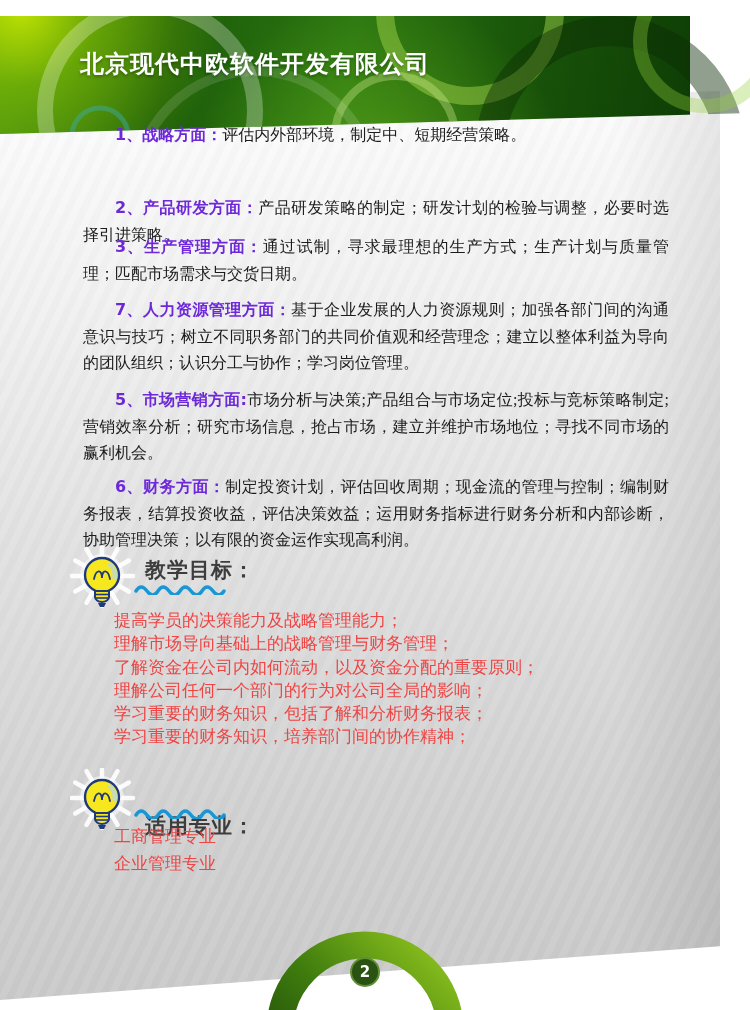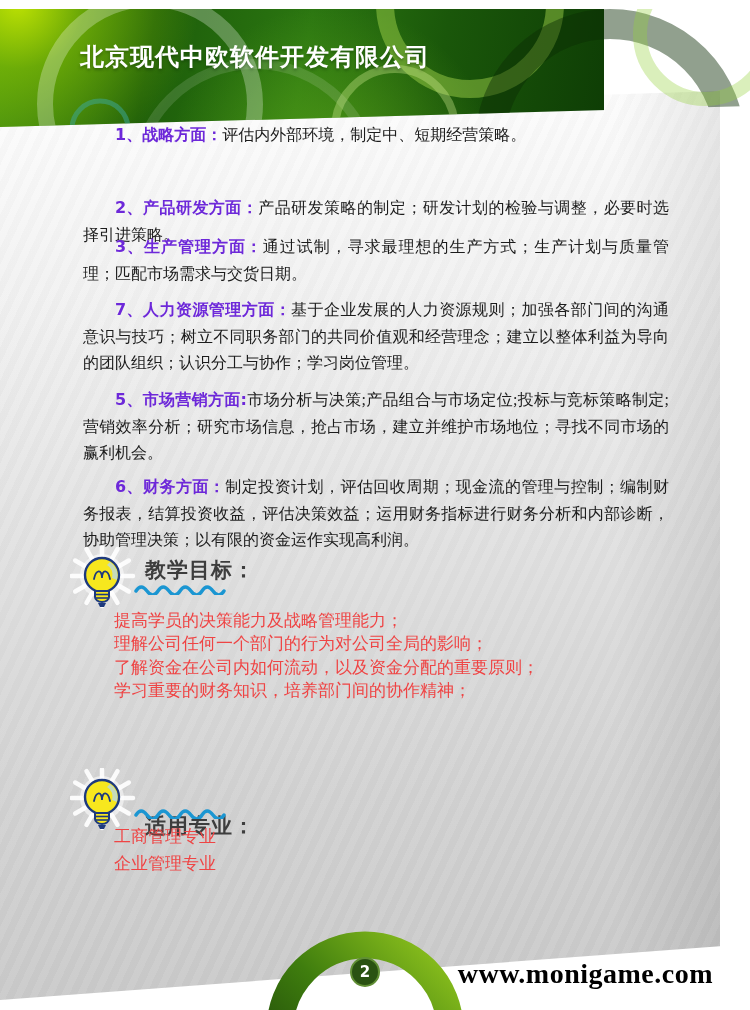--- a/index.html
+++ b/index.html
@@ -12,21 +12,21 @@
     position:absolute;left:0;top:0;width:750px;height:1010px;
     background:
       linear-gradient(90deg, rgba(0,0,0,0) 82%, rgba(0,0,0,0.07) 95%, rgba(0,0,0,0.10) 100%),
       repeating-linear-gradient(115deg, rgba(255,255,255,0.04) 0 7px, rgba(0,0,0,0.015) 7px 14px),
       linear-gradient(178deg, #ffffff 6%, #f2f2f2 28%, #e2e2e2 52%, #d2d2d2 78%, #c9c9c9 100%);
     clip-path:polygon(0 114px, 720px 91px, 720px 949px, 0 1001px);
   }
 
   
   .header{
-    position:absolute;left:0;top:9px;width:604px;height:125px;
+    position:absolute;left:0;top:16px;width:690px;height:125px;
     clip-path:polygon(0 0, 750px 0, 750px 97px, 0 118px);
     background:
       radial-gradient(circle at 3% -5%, rgba(196,230,2,0.95) 0%, rgba(150,205,0,0.55) 11%, rgba(80,150,10,0) 30%),
       radial-gradient(circle at 55% 130%, rgba(120,195,30,0.5) 0%, rgba(120,195,30,0) 45%),
       linear-gradient(100deg, #3f8c13 0%, #1d5d0a 25%, #2b7611 50%, #1a570a 72%, #0e3d05 100%);
   }
   .header svg{position:absolute;left:0;top:0;}
   .company-title{
     position:absolute;left:80px;top:32px;margin:0;
     font-size:24px;font-weight:bold;letter-spacing:1px;color:#ffffff;
@@ -100,21 +100,20 @@
         <stop offset="1" stop-color="#93c71f"></stop>
       </linearGradient>
     </defs>
     <circle cx="115" cy="110" r="85" fill="none" stroke="url(#ringGrad)" stroke-width="27"></circle>
   </svg>
 
   <div class="page-number">
     <span>2</span>
   </div>
 
-  <a class="website">www.monigame.com</a>
 
   <header class="header">
     <svg width="750" height="125" viewBox="0 0 750 125">
       <circle cx="150" cy="95" r="105" fill="none" stroke="rgba(255,255,255,0.28)" stroke-width="16"></circle>
       <circle cx="255" cy="175" r="120" fill="none" stroke="rgba(255,255,255,0.13)" stroke-width="10"></circle>
       <circle cx="470" cy="-5" r="85" fill="none" stroke="rgba(170,220,80,0.45)" stroke-width="18"></circle>
       <circle cx="610" cy="135" r="120" fill="none" stroke="rgba(10,45,5,0.45)" stroke-width="30"></circle>
       <circle cx="705" cy="25" r="65" fill="none" stroke="rgba(150,210,60,0.35)" stroke-width="14"></circle>
       <circle cx="395" cy="120" r="60" fill="none" stroke="rgba(215,240,150,0.35)" stroke-width="8"></circle>
       <circle cx="100" cy="120" r="28" fill="none" stroke="rgba(60,170,160,0.5)" stroke-width="5"></circle>
@@ -166,22 +165,24 @@
       <line x1="25" y1="48.5" x2="39" y2="48.5" stroke="#1e3a7d" stroke-width="1.6"></line>
       <line x1="26" y1="52" x2="38" y2="52" stroke="#1e3a7d" stroke-width="1.6"></line>
       <path d="M28,57 h8 l-2,4 h-4 z" fill="#1e3a7d"></path>
     </svg>
     <h2 class="sec-heading h1pos">教学目标：</h2>
     <svg class="wave w1pos" viewBox="0 0 94 11">
       <path d="M3,7 q5,-8 11,0 t11,0 t11,0 t11,0 t11,0 t11,0 t11,0 t11,0" fill="none" stroke="#1b96d2" stroke-width="3.4" stroke-linecap="round"></path>
     </svg>
     <ul class="goal-list">
       <li>提高学员的决策能力及战略管理能力；</li>
+      <li>理解市场导向基础上的战略管理与财务管理；</li>
+      <li>了解资金在公司内如何流动，以及资金分配的重要原则；</li>
       <li>理解公司任何一个部门的行为对公司全局的影响；</li>
-      <li>了解资金在公司内如何流动，以及资金分配的重要原则；</li>
+      <li>学习重要的财务知识，包括了解和分析财务报表；</li>
       <li>学习重要的财务知识，培养部门间的协作精神；</li>
     </ul>
 
     <svg class="bulb bulb2" viewBox="0 0 66 76">
       <g stroke="#ffffff" stroke-width="4.5" stroke-linecap="round" opacity="0.92">
         <line x1="52" y1="30" x2="63" y2="30"></line>
           <line x1="49.3" y1="40" x2="58.8" y2="45.5"></line>
         <line x1="42" y1="47.3" x2="47.5" y2="56.8"></line>
           <line x1="32" y1="50" x2="32" y2="60"></line>
         <line x1="22" y1="47.3" x2="16.5" y2="56.8"></line>

